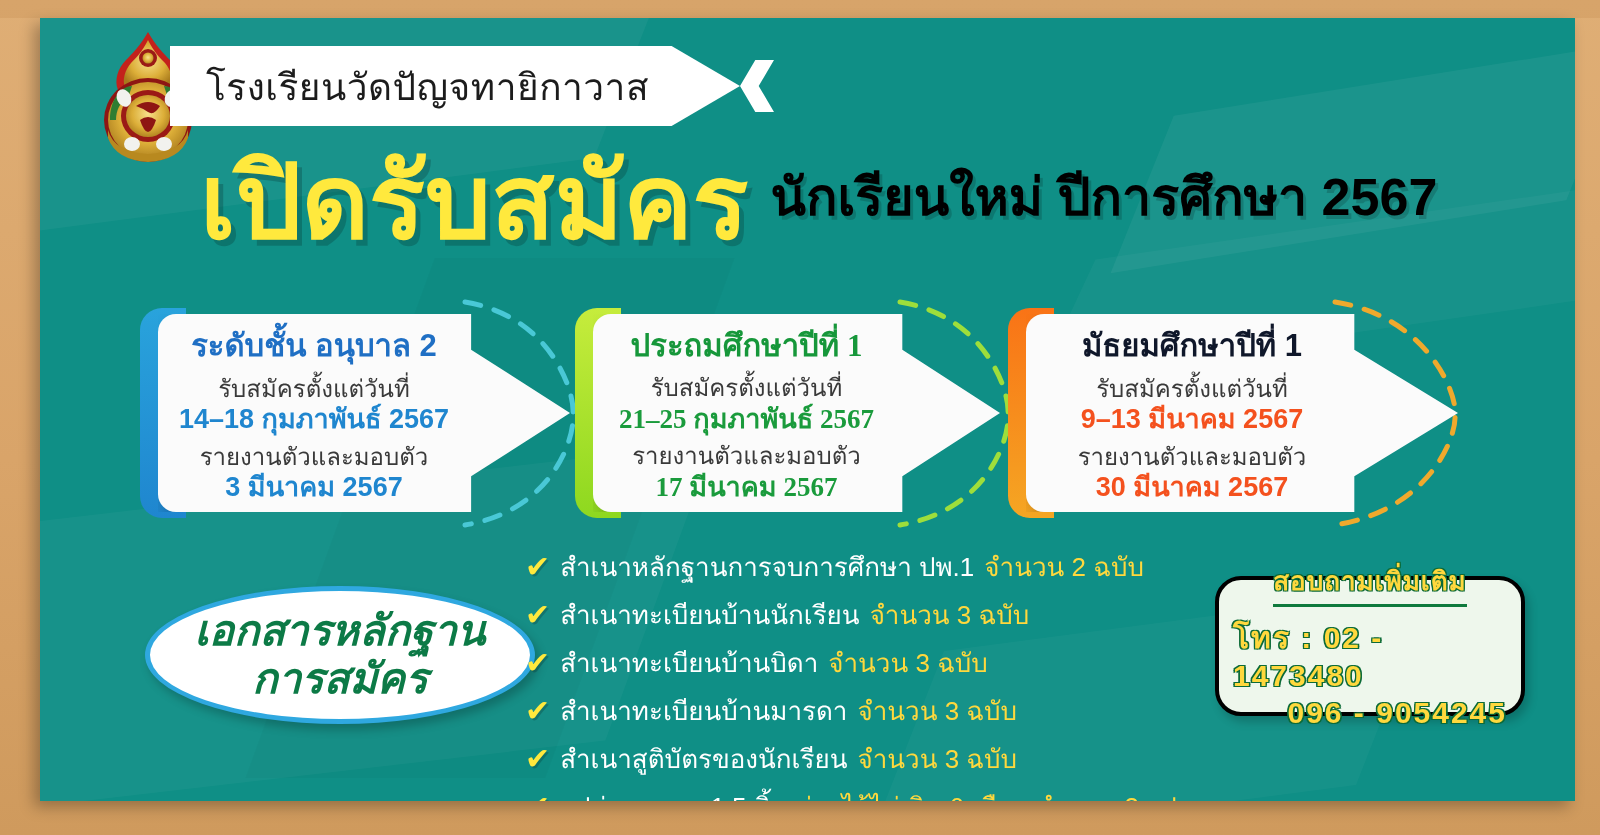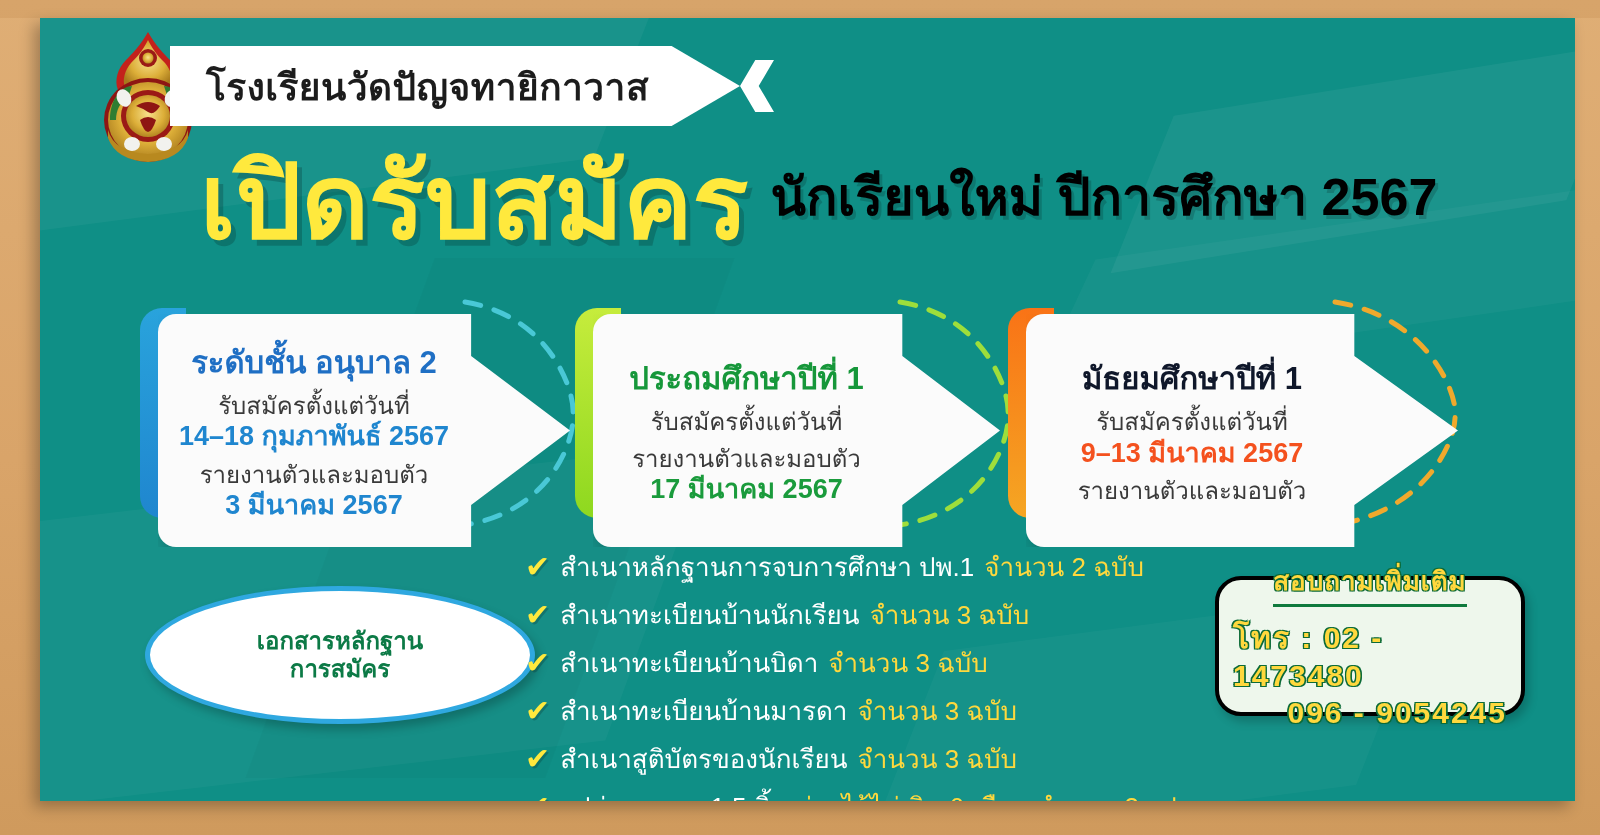--- a/index.html
+++ b/index.html
@@ -50,21 +50,21 @@
   #ribbon {
     position: absolute; left: 130px; top: 28px;
     width: 570px; height: 80px;
     background: #ffffff;
     -webkit-clip-path: polygon(0 0,100% 0,100% 100%,0 100%,0 100%);
     clip-path: polygon(0 0, 88% 0, 100% 50%, 88% 100%, 0 100%);
     box-shadow: 3px 5px 8px rgba(0,0,0,.22);
     display: flex; align-items: center;
   }
   #ribbon-label {
-    padding-left: 36px; font-size: 37px; font-weight: 700; color: #1c1c1c;
+    padding-left: 36px; font-size: 37px; font-weight: 400; color: #1c1c1c;
     letter-spacing: .5px; white-space: nowrap;
   }
   #ribbon-chevron {
     position: absolute; left: 700px; top: 42px; width: 34px; height: 52px;
     background: #ffffff;
     clip-path: polygon(100% 0, 55% 50%, 100% 100%, 45% 100%, 0 50%, 45% 0);
     filter: drop-shadow(3px 4px 5px rgba(0,0,0,.22));
   }
 
   
@@ -86,21 +86,21 @@
   .dash-svg { overflow: visible; }
 
   .level {
     position: absolute; top: 12px; height: 210px;
   }
   .level .stripe {
     position: absolute; left: 0; top: 0; width: 46px; height: 210px;
     border-radius: 22px 0 0 22px;
   }
   .level .panel {
-    position: absolute; left: 18px; top: 6px; height: 233px;
+    position: absolute; left: 18px; top: 6px; height: 198px;
     background: #fbfbfb; border-radius: 18px;
     filter: drop-shadow(6px 8px 8px rgba(0,0,0,.22));
     display: flex; flex-direction: column; align-items: center;
     justify-content: center; padding: 6px 10px 8px;
   }
   .level.arrowed .panel {
     clip-path: polygon(0 0, 76% 0, 76% 18%, 100% 50%, 76% 82%, 76% 100%, 0 100%);
     padding-right: 110px;
   }
   .lvl-title { font-size: 31px; font-weight: 700; margin-bottom: 4px; white-space: nowrap; }
@@ -108,21 +108,21 @@
   .lvl-date  { font-size: 27px; font-weight: 700; line-height: 1.22; white-space: nowrap; }
   .lvl-gap   { height: 7px; }
 
   
   #doc-ellipse {
     position: absolute; left: 105px; top: 568px; width: 390px; height: 138px;
     background: #ffffff; border: 5px solid #2fa8e0; border-radius: 50%;
     display: flex; flex-direction: column; align-items: center; justify-content: center;
     box-shadow: 4px 6px 10px rgba(0,0,0,.22);
   }
-  .doc-el-line { font-size: 24px; font-weight: 700; color: #0c7a46; line-height: 1.15; }
+  .doc-el-line { font-size: 42px; font-weight: 700; color: #0c7a46; line-height: 1.15; font-style: italic; }
 
   
   #checklist { position: absolute; left: 485px; top: 528px; width: 740px; }
   .check-row { display: flex; align-items: baseline; gap: 10px; margin-bottom: 7px;
                white-space: nowrap; }
   .check-icon { color: #ffe93d; font-size: 30px; font-weight: 700; line-height: 1;
                 text-shadow: 2px 2px 0 rgba(0,0,0,.18); transform: translateY(1px); }
   .ck-white { color: #ffffff; font-size: 26px; font-weight: 400; }
   .ck-gold  { color: #ffd83d; font-size: 26px; font-weight: 400; }
 
@@ -225,37 +225,39 @@
           <div class="lvl-line">รับสมัครตั้งแต่วันที่</div>
           <div class="lvl-date" style="color: rgb(31, 134, 207);">14–18 กุมภาพันธ์ 2567</div>
           <div class="lvl-gap"></div>
           <div class="lvl-line">รายงานตัวและมอบตัว</div>
           <div class="lvl-date" style="color: rgb(31, 134, 207);">3  มีนาคม 2567</div>
         </div>
       </div>
 
       <div class="level arrowed" id="lvl-1" style="left:475px; width:425px;">
         <div class="stripe" style="background: linear-gradient(rgb(198, 236, 60) 0%, rgb(142, 216, 31) 100%);"></div>
-        <div class="panel" style="width:407px;">
+        <div class="panel" style="width:407px;font-family:Liberation Serif, serif;">
           <div class="lvl-title" style="color: rgb(22, 151, 58);">ประถมศึกษาปีที่ 1</div>
           <div class="lvl-line">รับสมัครตั้งแต่วันที่</div>
+          <div class="lvl-date" style="color: rgb(26, 155, 60);">21–25 กุมภาพันธ์  2567</div>
           <div class="lvl-gap"></div>
           <div class="lvl-line">รายงานตัวและมอบตัว</div>
           <div class="lvl-date" style="color: rgb(26, 155, 60);">17 มีนาคม 2567</div>
         </div>
       </div>
 
       <div class="level arrowed" id="lvl-2" style="left:908px; width:450px;">
         <div class="stripe" style="background: linear-gradient(rgb(249, 115, 22) 0%, rgb(245, 166, 35) 100%);"></div>
         <div class="panel" style="width:432px;">
           <div class="lvl-title" style="color: #0f172a;">มัธยมศึกษาปีที่ 1</div>
           <div class="lvl-line">รับสมัครตั้งแต่วันที่</div>
           <div class="lvl-date" style="color: rgb(244, 81, 30);">9–13 มีนาคม 2567</div>
           <div class="lvl-gap"></div>
           <div class="lvl-line">รายงานตัวและมอบตัว</div>
+          <div class="lvl-date" style="color: rgb(244, 81, 30);">30 มีนาคม 2567</div>
         </div>
       </div>
     </div>
 
     <div id="doc-ellipse">
       <span class="doc-el-line">เอกสารหลักฐาน</span>
       <span class="doc-el-line">การสมัคร</span>
     </div>
 
     <div id="checklist">

